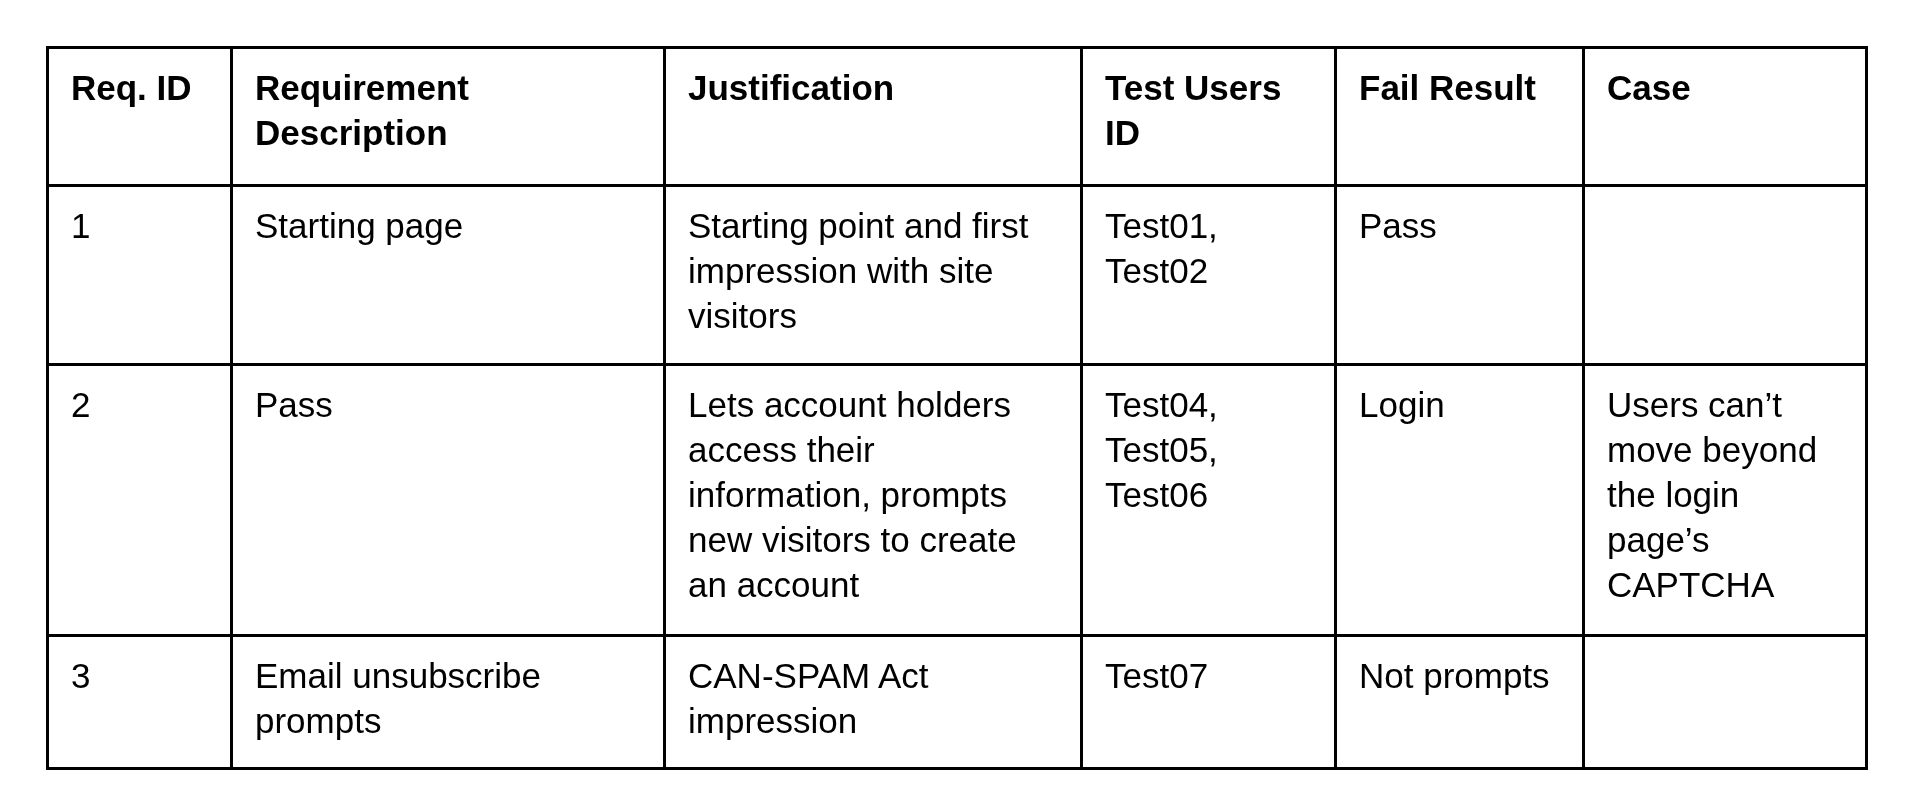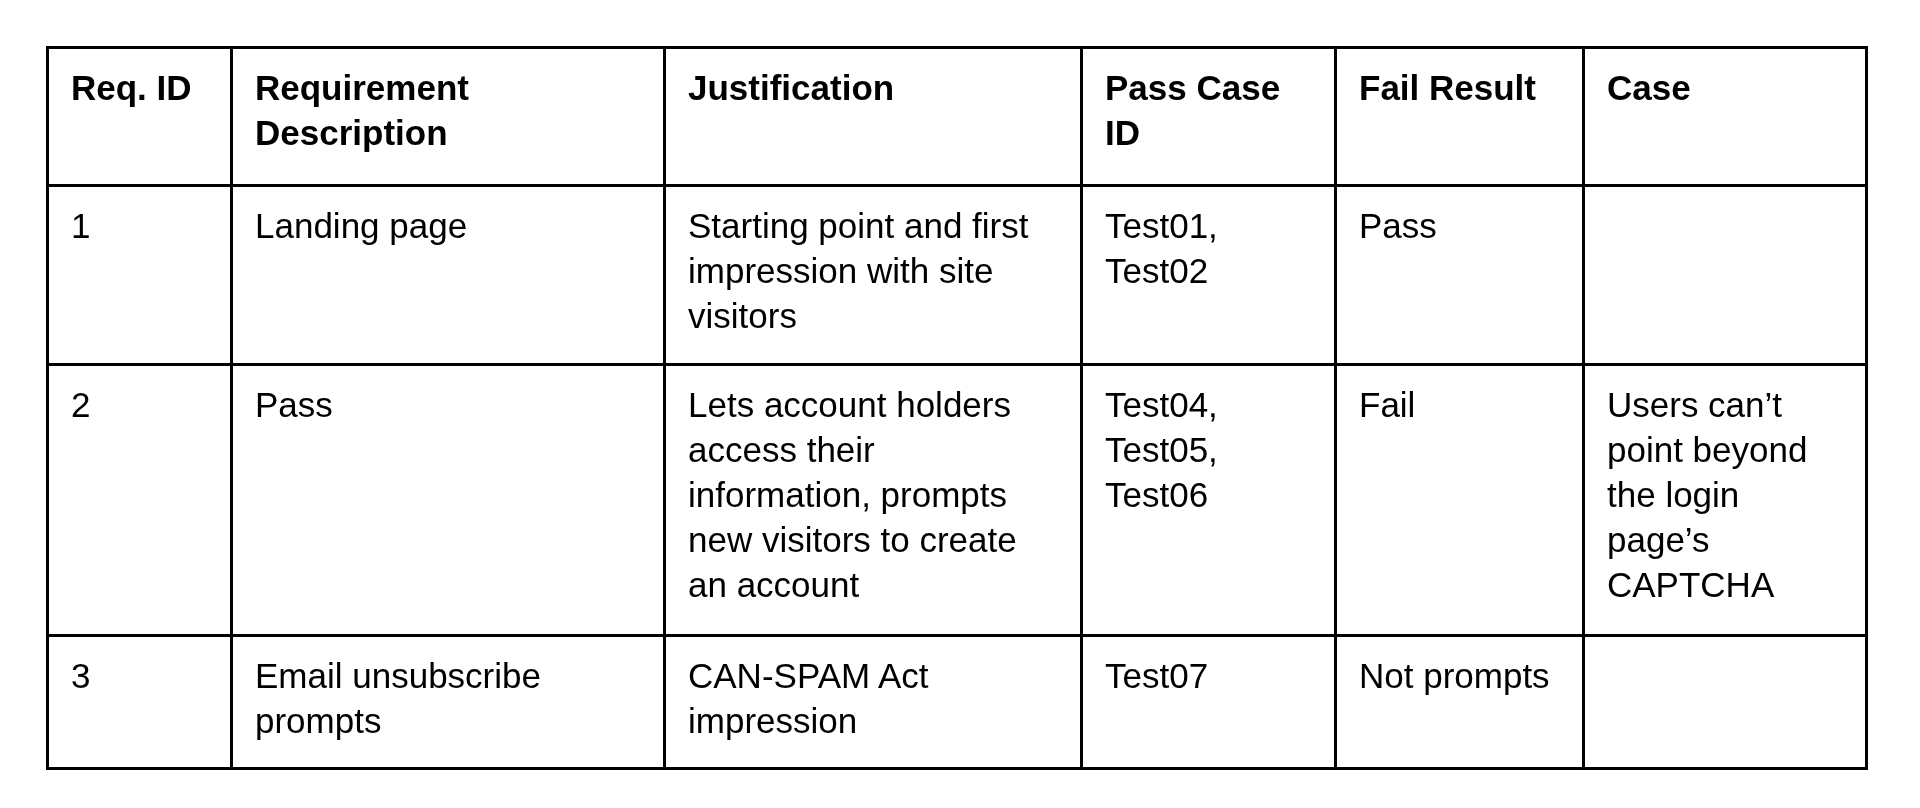--- a/index.html
+++ b/index.html
@@ -59,41 +59,41 @@
       <col style="width:417px">
       <col style="width:254px">
       <col style="width:248px">
       <col style="width:283px">
     </colgroup>
     <thead>
       <tr class="row-header">
         <th>Req. ID</th>
         <th>Requirement Description</th>
         <th>Justification</th>
-        <th>Pass Case ID</th>
+        <th>Test Users ID</th>
         <th>Fail Result</th>
         <th>Case</th>
       </tr>
     </thead>
     <tbody>
       <tr class="row-1">
         <td>1</td>
-        <td>Landing page</td>
+        <td>Starting page</td>
         <td>Starting point and first impression with site visitors</td>
         <td>Test01, Test02</td>
         <td>Pass</td>
         <td></td>
       </tr>
       <tr class="row-2">
         <td>2</td>
         <td>Pass</td>
         <td>Lets account holders access their information, prompts new visitors to create an account</td>
         <td>Test04, Test05, Test06</td>
-        <td>Fail</td>
-        <td>Users can’t point beyond the login page’s CAPTCHA</td>
+        <td>Login</td>
+        <td>Users can’t move beyond the login page’s CAPTCHA</td>
       </tr>
       <tr class="row-3">
         <td>3</td>
         <td>Email unsubscribe prompts</td>
         <td>CAN-SPAM Act impression</td>
         <td>Test07</td>
         <td>Not prompts</td>
         <td></td>
       </tr>
     </tbody>

